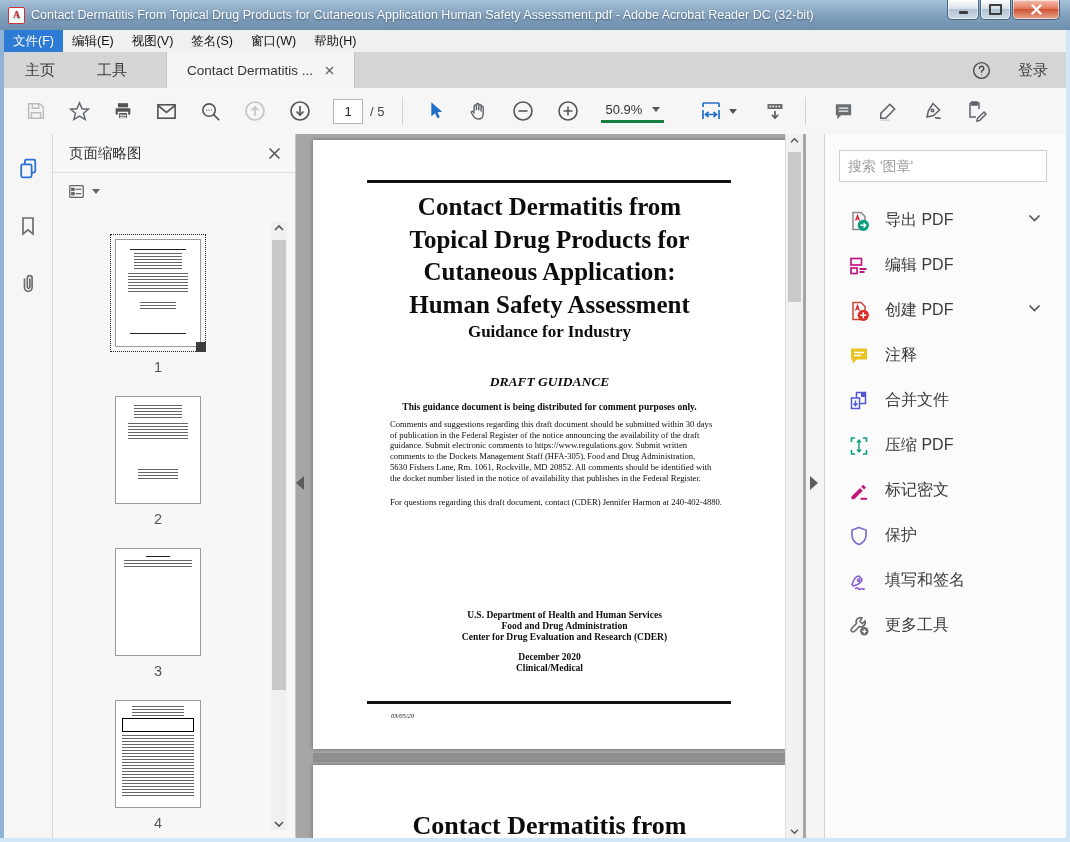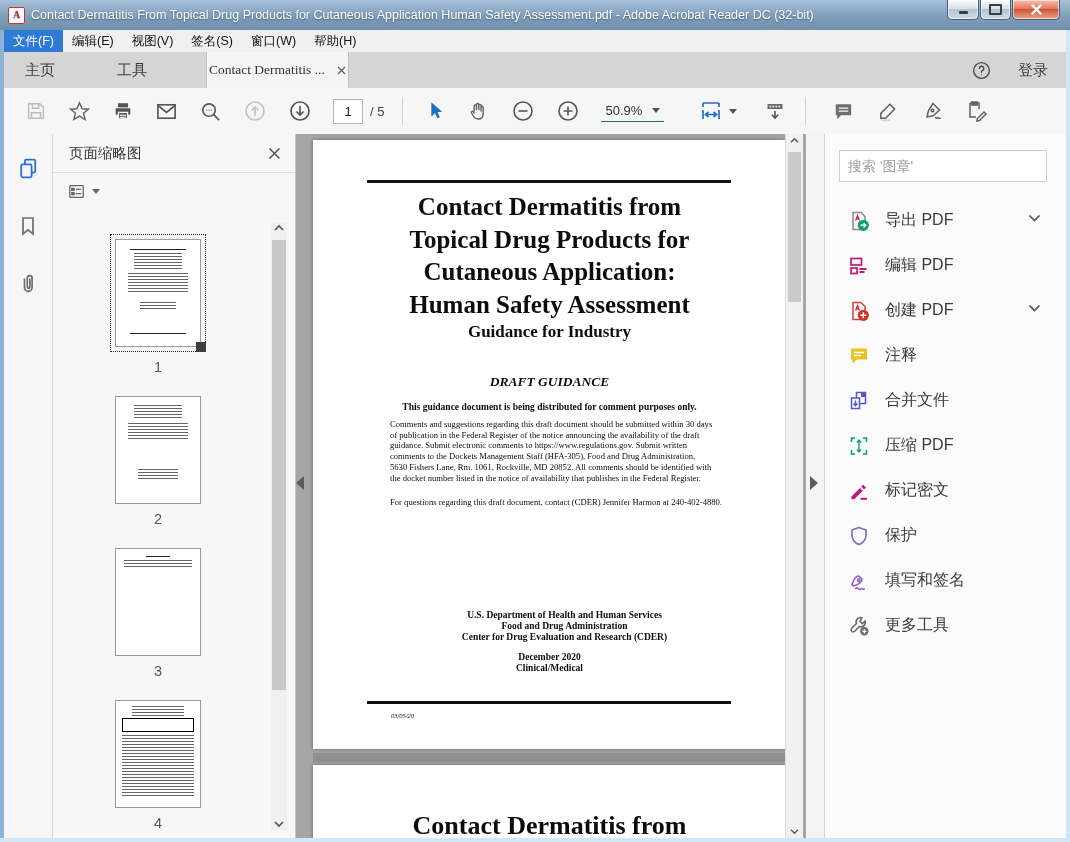--- a/index.html
+++ b/index.html
@@ -27,36 +27,36 @@
   .win-btn.close{width:46px;background:linear-gradient(#f6c1b2,#e4795d 45%,#cf5535 50%,#e9a68d);}
   .glyph-dash{width:9px;height:3px;background:#3d3d3d;border-radius:1px;margin-top:5px;}
   .glyph-box{width:9px;height:7px;border:2px solid #3d3d3d;border-radius:1px;}
 
   .menubar{left:4px;top:30px;width:1062px;height:22px;background:#f0f0f0;
     border-bottom:7px solid #404040;display:flex;align-items:stretch;font-size:12.5px;color:#111;}
   .menu-item{display:flex;align-items:center;padding:0 9px;cursor:default;}
   .menu-item.active{background:#2e7bd6;color:#fff;}
 
   .tabbar{left:4px;top:52px;width:1062px;height:36px;background:#d5d5d5;display:flex;align-items:stretch;
-    font-size:15px;color:#3c3c3c;gap:20px;}
+    font-size:15px;color:#3c3c3c;}
   .bar-tab{display:flex;align-items:center;padding:0 21px;}
   .doc-tab{background:#f5f5f5;border-left:1px solid #c2c2c2;border-right:1px solid #c2c2c2;
-    margin-left:18px;padding:0 2px;display:flex;align-items:center;font-size:13.5px;color:#333;max-width:210px;font-family:Liberation Serif, serif;}
+    margin-left:18px;padding:0 20px;display:flex;align-items:center;font-size:13.5px;color:#333;max-width:210px;}
   .doc-tab .x{margin-left:12px;}
   .tabbar-right{margin-left:auto;display:flex;align-items:center;padding-right:18px;text-align:right;}
   .signin{margin-left:26px;font-size:15px;color:#3c3c3c;}
 
   .toolbar{left:4px;top:88px;width:1062px;height:46px;background:#f6f6f6;
     border-bottom:1px solid #cfcfcf;display:flex;align-items:center;}
   .tb{margin-left:21px;display:flex;align-items:center;}
   .tb-sep{width:1px;height:28px;background:#d2d2d2;margin-left:18px;}
   .page-box{width:28px;height:23px;background:#fff;border:1px solid #b5b5b5;font-size:13px;color:#222;
     display:flex;align-items:center;justify-content:center;}
   .page-total{font-size:13px;color:#444;margin-left:7px;}
-  .zoom-combo{display:flex;align-items:center;border-bottom:1px solid #15803d;padding:2px 4px 3px 4px;}
+  .zoom-combo{display:flex;align-items:center;border-bottom:3px solid #15803d;padding:2px 4px 3px 4px;}
   .zoom-value{font-size:13px;color:#333;margin-right:10px;}
   .caret{width:0;height:0;border-left:4px solid transparent;border-right:4px solid transparent;border-top:5px solid #555;}
 
   
   .b-left{left:0;top:30px;width:4px;height:808px;background:#8fb3d4;}
   .b-right{right:0;top:30px;width:4px;height:808px;background:#cfe7f7;}
   .b-bottom{left:0;top:838px;width:1070px;height:4px;background:#cfe7f7;}
 
   
   .sidebar{left:4px;top:134px;width:48px;height:704px;background:#f6f6f6;border-right:1px solid #d8d8d8;}

